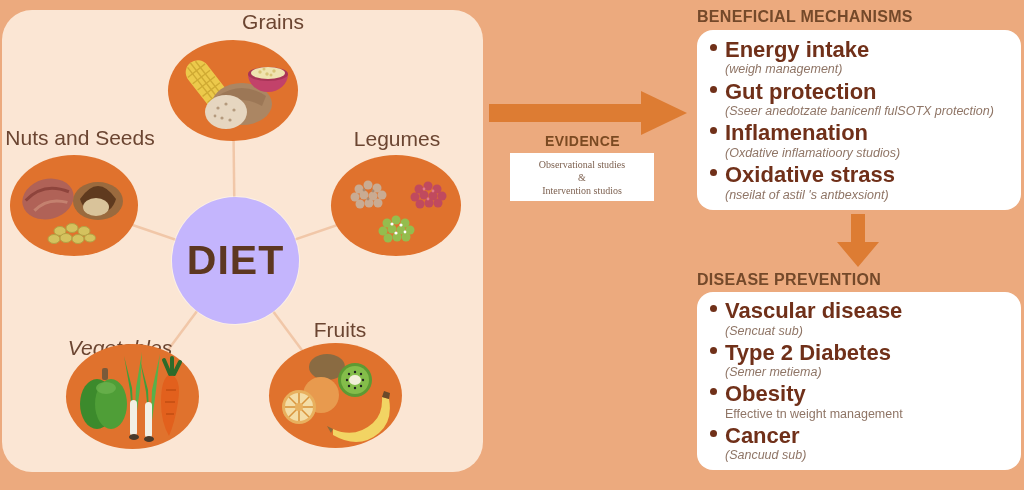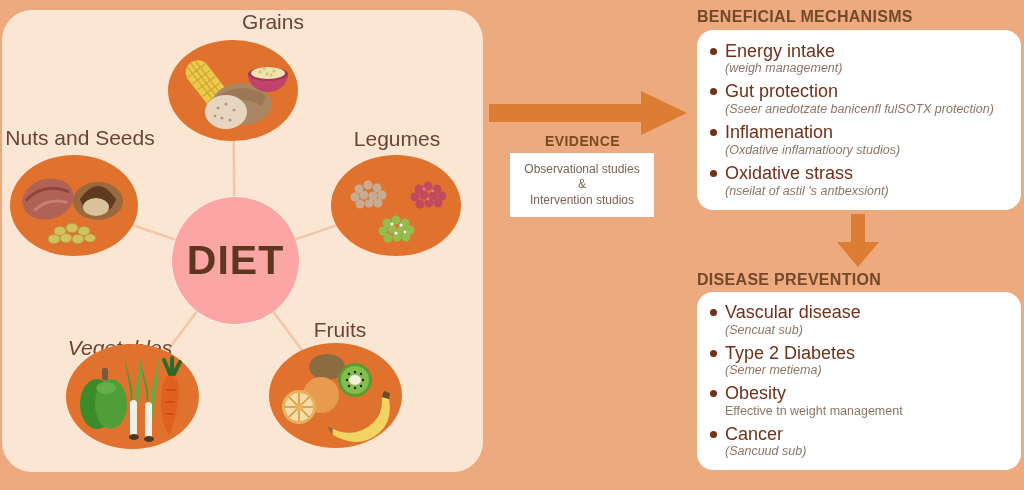--- a/index.html
+++ b/index.html
@@ -24,38 +24,38 @@
   .g-grains{left:168px;top:40px;width:130px;height:101px;}
   .g-nuts{left:10px;top:155px;width:128px;height:101px;}
   .g-legumes{left:331px;top:155px;width:130px;height:101px;}
   .g-veg{left:66px;top:344px;width:133px;height:105px;}
   .g-fruits{left:269px;top:343px;width:133px;height:105px;}
   .group-label{
     color:#6b4531;font-size:21px;white-space:nowrap;transform:translateX(-50%);
   }
   .diet-circle{
     left:172px;top:197px;width:127px;height:127px;border-radius:50%;
-    background:#fca5a5;display:flex;align-items:center;justify-content:center;
+    background:#c4b5fd;display:flex;align-items:center;justify-content:center;
     box-shadow:0 0 0 1px rgba(255,255,255,.4);
     text-align:right;
   }
   .diet-text{
     font-size:41px;font-weight:800;color:#5d3720;letter-spacing:1px;
   }
 
   
   .evidence-arrow{left:489px;top:91px;width:198px;height:44px;}
   .evidence-label{
     left:511px;top:133px;width:143px;text-align:center;
     color:#7b4a22;font-weight:bold;font-size:14px;letter-spacing:.4px;
   }
   .evidence-box{
-    left:510px;top:153px;width:144px;height:64px;background:#ffffff;
+    left:510px;top:153px;width:144px;height:48px;background:#ffffff;
     display:flex;flex-direction:column;align-items:center;justify-content:center;
-    color:#7d6150;font-size:12px;line-height:1.3;text-align:center;
+    color:#7d6150;font-size:10px;line-height:1.3;text-align:center;font-family:Liberation Serif, serif;
   }
 
   
   .section-title{
     width:324px;text-align:left;font-weight:bold;font-size:16px;
     color:#74492a;letter-spacing:.3px;white-space:nowrap;
   }
   .t-mech{left:697px;top:8px;}
   .t-prev{left:697px;top:271px;}
   .bullet-box{
@@ -63,21 +63,21 @@
     border-radius:16px;box-sizing:border-box;
     display:flex;flex-direction:column;justify-content:space-evenly;
     padding:6px 10px 6px 13px;
   }
   .box-prev{top:292px;height:178px;}
   .bullet-item{display:flex;gap:8px;}
   .bullet-dot{
     width:7px;height:7px;border-radius:50%;background:#703019;
     margin-top:7px;flex:0 0 auto;
   }
-  .bullet-title{font-size:18px;font-weight:normal;color:#703019;line-height:1.15;}
+  .bullet-title{font-size:22px;font-weight:bold;color:#703019;line-height:1.15;}
   .bullet-sub{font-size:12.5px;color:#8f7566;font-style:italic;line-height:1.25;}
   .bullet-sub.plain{font-style:normal;}
   .down-arrow{left:836px;top:214px;width:44px;height:54px;}
 </style>
 </head>
 <body>
 
 <div class="abs wheel-panel"></div>
 
 <svg class="abs spokes" viewBox="0 0 481 462">

